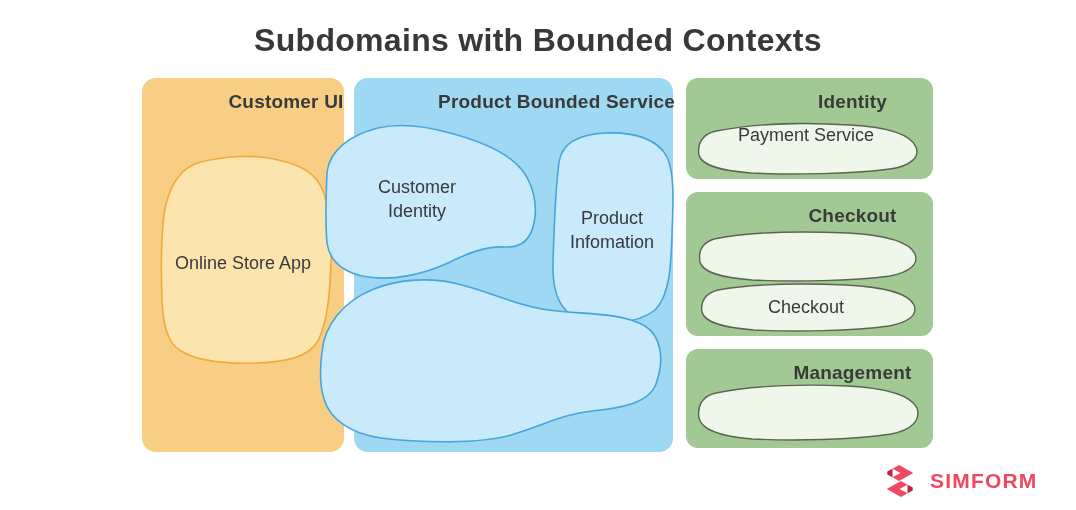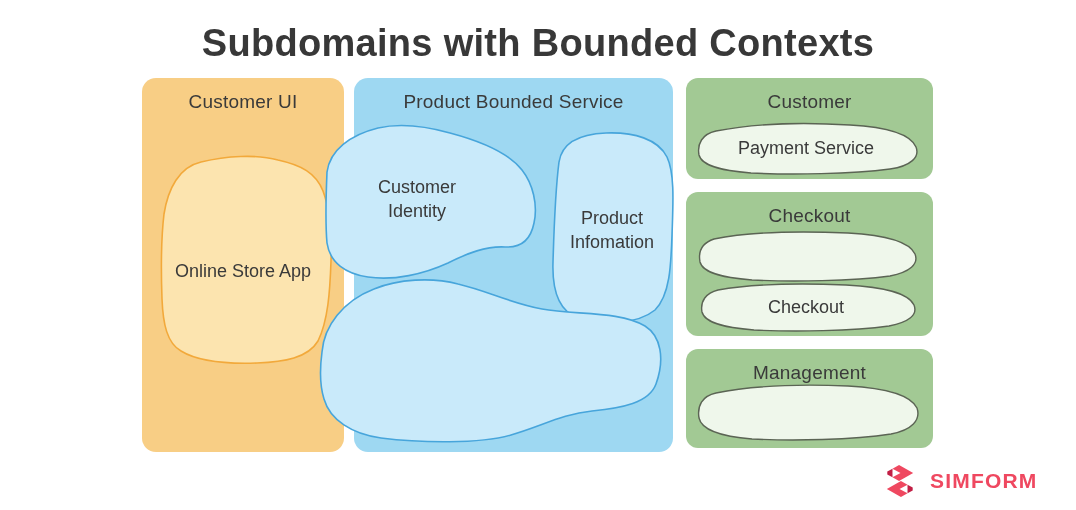--- a/index.html
+++ b/index.html
@@ -2,32 +2,32 @@
 <html style="--customer-ui-panel: #F8CE85; --product-panel: #9ED8F2; --green-panel: #A2C994; --orange-blob: #FCE4AF; --orange-blob-stroke: #F2A93B; --blue-blob: #C9EAFA; --blue-blob-stroke: #47A5DB; --green-blob: #EFF7EB; --green-blob-stroke: #5B6454; --brand: #EF4860; --brand-dark: #C21F45; --text: #3A3A3A;"><head>
 <meta charset="utf-8">
 <style>
   html,body{margin:0;padding:0;background:#ffffff;}
   .canvas{
     position:relative;width:1076px;height:510px;background:#fff;overflow:hidden;
     font-family:"Liberation Sans", sans-serif;
   }
   .main-title{
     position:absolute;left:0;top:22px;width:1076px;text-align:center;
-    font-size:38px;font-weight:700;color:#383838;letter-spacing:.3px;margin:0;
+    font-size:32px;font-weight:700;color:#383838;letter-spacing:.3px;margin:0;
   }
   .panel{position:absolute;border-radius:14px;}
   .panel-customer-ui{left:142px;top:78px;width:202px;height:374px;background:var(--customer-ui-panel,#F8CE85);}
   .panel-product{left:354px;top:78px;width:319px;height:374px;background:var(--product-panel,#9ED8F2);}
   .panel-green{left:686px;width:247px;background:var(--green-panel,#A2C994);border-radius:12px;}
   .panel-payment{top:78px;height:101px;}
   .panel-checkout{top:192px;height:144px;}
   .panel-inventory{top:349px;height:99px;}
   .panel-title{
     width:100%;text-align:center;padding-top:13px;
-    font-size:19px;font-weight:400;color:#3a3a3a;letter-spacing:.2px;
+    font-size:19px;font-weight:700;color:#3a3a3a;letter-spacing:.2px;padding-left:43px;
   }
   .blob-layer{position:absolute;left:0;top:0;z-index:5;pointer-events:none;}
   .blob-label{
     position:absolute;z-index:6;transform:translate(-50%,-50%);
     text-align:center;font-size:18px;line-height:1.32;color:#3a3a3a;
   }
   .logo{position:absolute;left:884px;top:463px;display:flex;align-items:center;gap:14px;z-index:7;}
   .logo-text{
     font-size:21px;font-weight:700;letter-spacing:1.2px;
     color:var(--brand,#EF4860);
@@ -42,21 +42,21 @@
 
   <div class="panel panel-customer-ui">
     <div class="panel-title">Customer UI</div>
   </div>
 
   <div class="panel panel-product">
     <div class="panel-title">Product Bounded Service</div>
   </div>
 
   <div class="panel panel-green panel-payment">
-    <div class="panel-title">Customer</div>
+    <div class="panel-title">Identity</div>
   </div>
 
   <div class="panel panel-green panel-checkout">
     <div class="panel-title">Checkout</div>
   </div>
 
   <div class="panel panel-green panel-inventory">
     <div class="panel-title">Management</div>
   </div>
 
@@ -72,28 +72,28 @@
 
     <path d="M 716 131 C 752 124 802 122 850 125 C 886 127 910 133 916 147 C 920 157 911 166 890 169 C 851 174 792 175 751 173 C 726 171 702 167 699 155 C 697 144 702 134 716 131 Z" fill="var(--green-blob,#EFF7EB)" stroke="var(--green-blob-stroke,#5B6454)" stroke-width="1.4"></path>
 
     <path d="M 714 239 C 748 232 800 231 848 233 C 884 235 909 241 915 254 C 919 264 910 272 890 276 C 852 281 793 282 752 280 C 727 278 703 274 700 262 C 698 251 702 243 714 239 Z" fill="var(--green-blob,#EFF7EB)" stroke="var(--green-blob-stroke,#5B6454)" stroke-width="1.4"></path>
 
     <path d="M 718 290 C 752 284 800 283 846 285 C 882 287 908 292 914 305 C 918 315 909 322 889 326 C 852 331 795 332 754 330 C 729 328 705 324 702 312 C 700 301 706 293 718 290 Z" fill="var(--green-blob,#EFF7EB)" stroke="var(--green-blob-stroke,#5B6454)" stroke-width="1.4"></path>
 
     <path d="M 716 393 C 750 386 800 384 848 386 C 884 388 910 394 917 408 C 921 420 912 430 891 434 C 852 440 793 441 752 439 C 727 437 702 432 699 418 C 697 406 702 396 716 393 Z" fill="var(--green-blob,#EFF7EB)" stroke="var(--green-blob-stroke,#5B6454)" stroke-width="1.4"></path>
   </svg>
 
-  <div class="blob-label" style="left:243px;top:272px;width:150px;">Online Store App</div>
+  <div class="blob-label" style="left:243px;top:264px;width:150px;">Online Store App</div>
 
   <div class="blob-label" style="left:612px;top:231px;width:120px;">Product Infomation</div>
 
   <div class="blob-label" style="left:417px;top:200px;width:120px;">Customer Identity</div>
 
 
-  <div class="blob-label" style="left:806px;top:149px;width:210px;">Payment Service</div>
+  <div class="blob-label" style="left:806px;top:136px;width:210px;">Payment Service</div>
 
 
   <div class="blob-label" style="left:806px;top:308px;width:210px;">Checkout</div>
 
 
   <div class="logo">
     <svg width="32" height="36" viewBox="0 0 34 36">
       <path d="M16 1 L31 9.5 L16 18 L9 14 L17.5 9.5 L9 5 Z" fill="var(--brand,#EF4860)"></path>
       <path d="M9 5 L9 14 L3.5 11 L3.5 8 Z" fill="var(--brand-dark,#C21F45)"></path>
       <path d="M18 35 L3 26.5 L18 18 L25 22 L16.5 26.5 L25 31 Z" fill="var(--brand,#EF4860)"></path>

